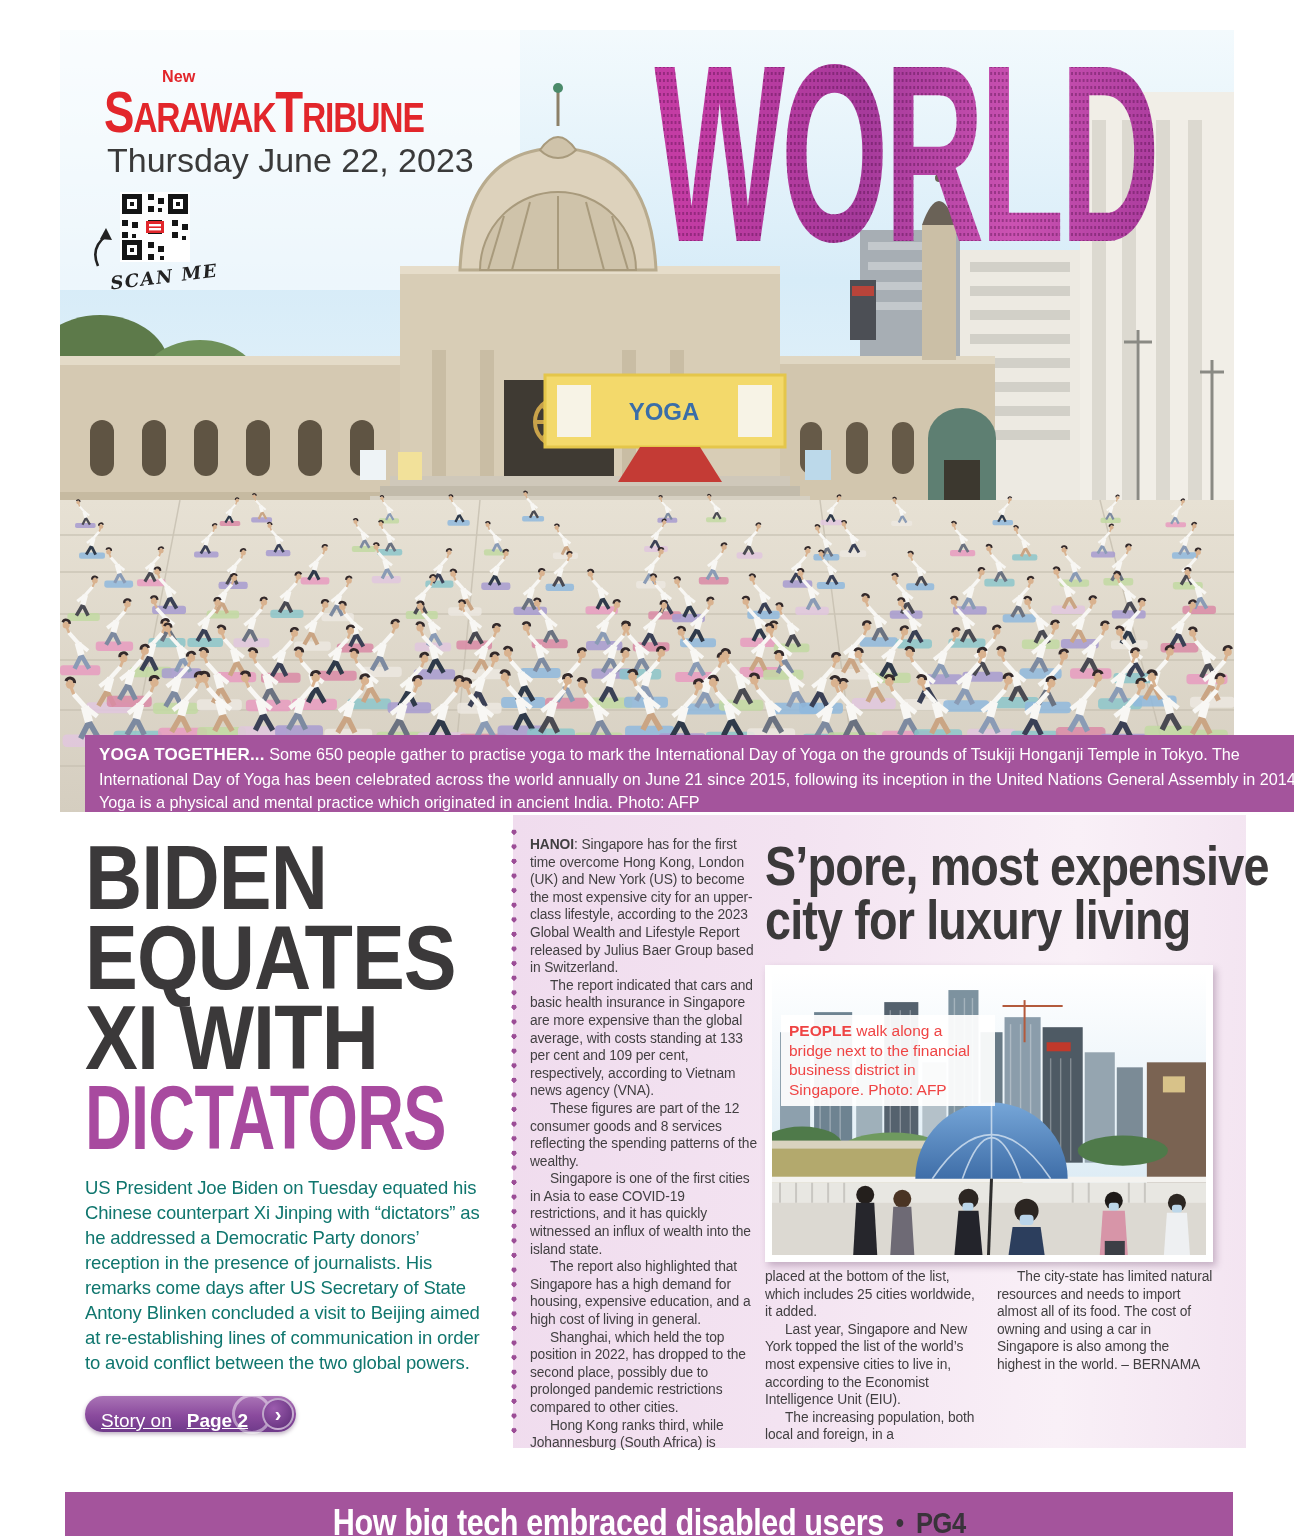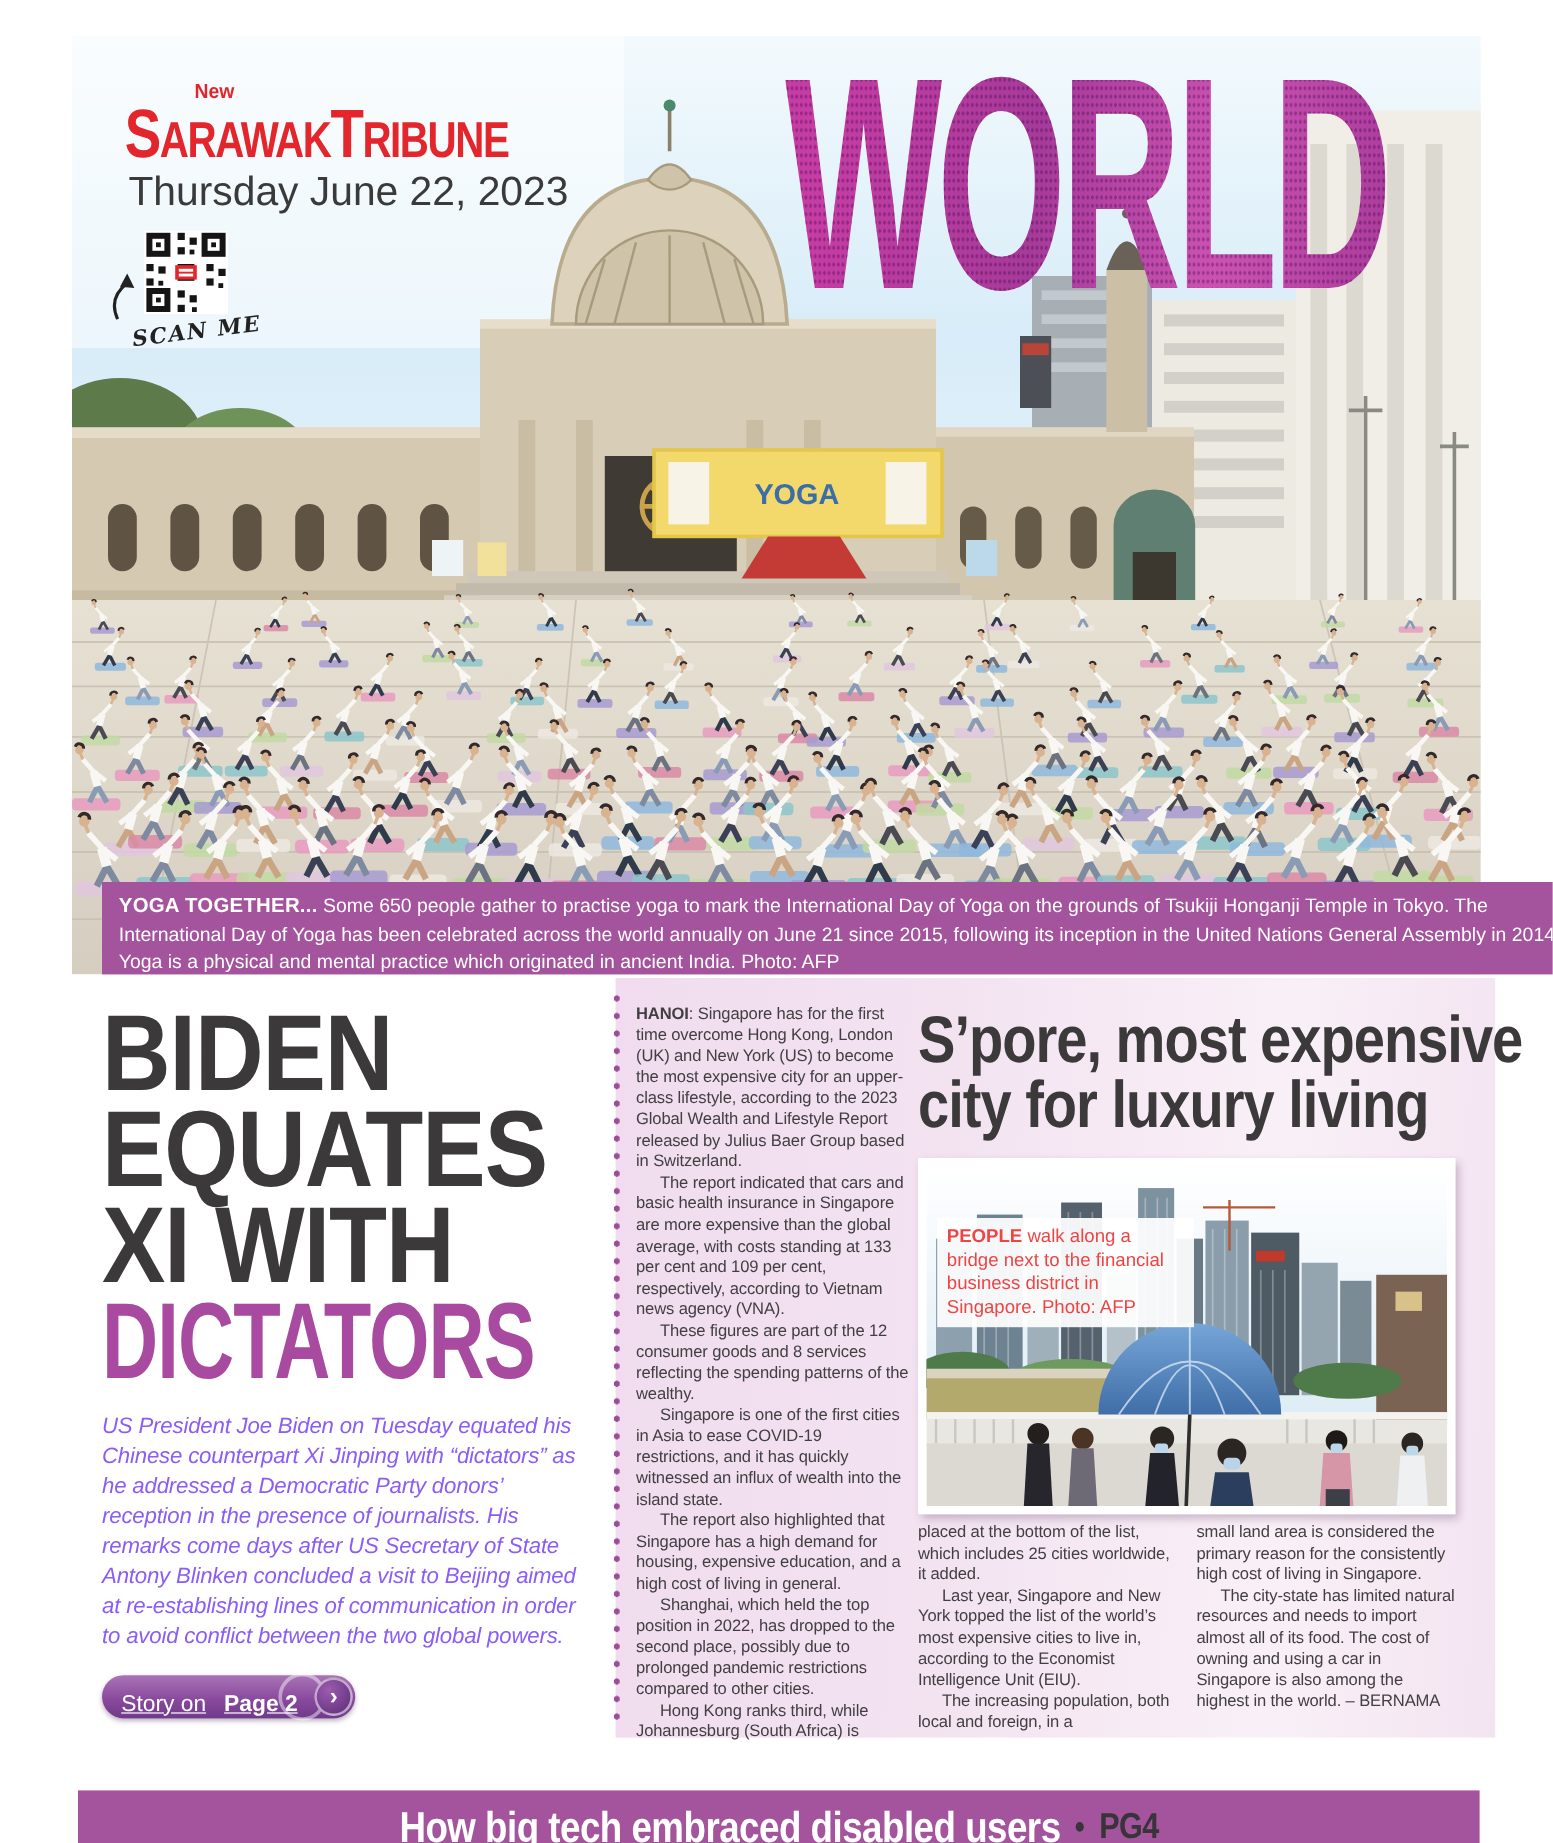--- a/index.html
+++ b/index.html
@@ -40,21 +40,21 @@
     background:var(--accent-purple);color:#fff;box-sizing:border-box;
     padding:8px 14px;font-size:16.2px;line-height:1.45;}
   .hero-caption b{font-size:17px;letter-spacing:.2px;}
 
   
   .biden-article{position:absolute;left:85px;top:838px;width:412px;}
   .hl{font-weight:bold;font-size:90px;line-height:80px;color:#3b393a;
       transform:scaleX(.88);transform-origin:left;white-space:nowrap;letter-spacing:-1px;}
   .hl.last{transform:scaleX(.72);color:var(--dictators-purple);}
   .biden-body{margin-top:18px;width:408px;font-size:18.5px;line-height:1.35;
-              color:#8b5cf6;letter-spacing:-.15px;font-style:italic;}
+              color:#0f766e;letter-spacing:-.15px;}
 
   .story-btn{position:absolute;left:85px;top:1396px;height:36px;border-radius:18px;
     background:linear-gradient(#aa74b6,#8a4a9d 55%,#6f3a8a);color:#fff;
     display:flex;align-items:flex-end;padding:0 48px 0 16px;font-size:19px;
     box-shadow:0 2px 4px rgba(60,20,70,.35);cursor:pointer;text-decoration:underline;}
   .story-btn b{margin-left:15px;}
   .story-ring{position:absolute;right:24px;top:-2px;width:40px;height:40px;border-radius:50%;
     border:3px solid rgba(255,255,255,.45);box-sizing:border-box;}
   .story-arrow{position:absolute;right:2px;top:2px;width:32px;height:32px;border-radius:50%;
     background:radial-gradient(circle at 35% 30%,#9c5cae,#5c2b77);
@@ -2035,21 +2035,20 @@
       </div>
     </div>
 
     <div class="cols-wrap">
       <div class="col article-text">
           <p>placed at the bottom of the list, which includes 25 cities worldwide, it added.</p>
           <p class="ip">Last year, Singapore and New York topped the list of the world’s most expensive cities to live in, according to the Economist Intelligence Unit (EIU).</p>
           <p class="ip">The increasing population, both local and foreign, in a</p>
         </div>
       <div class="col article-text">
-          <p>small land area is considered the primary reason for the consistently high cost of living in Singapore.</p>
           <p class="ip">The city-state has limited natural resources and needs to import almost all of its food. The cost of owning and using a car in Singapore is also among the highest in the world. – BERNAMA</p>
         </div>
     </div>
   </div>
 
   <div class="bottom-bar">
     <div class="bb-inner">
       <span class="bb-title">How big tech embraced disabled users</span>
       <span class="bb-sep">•</span>
       <span class="bb-page">PG4</span>

